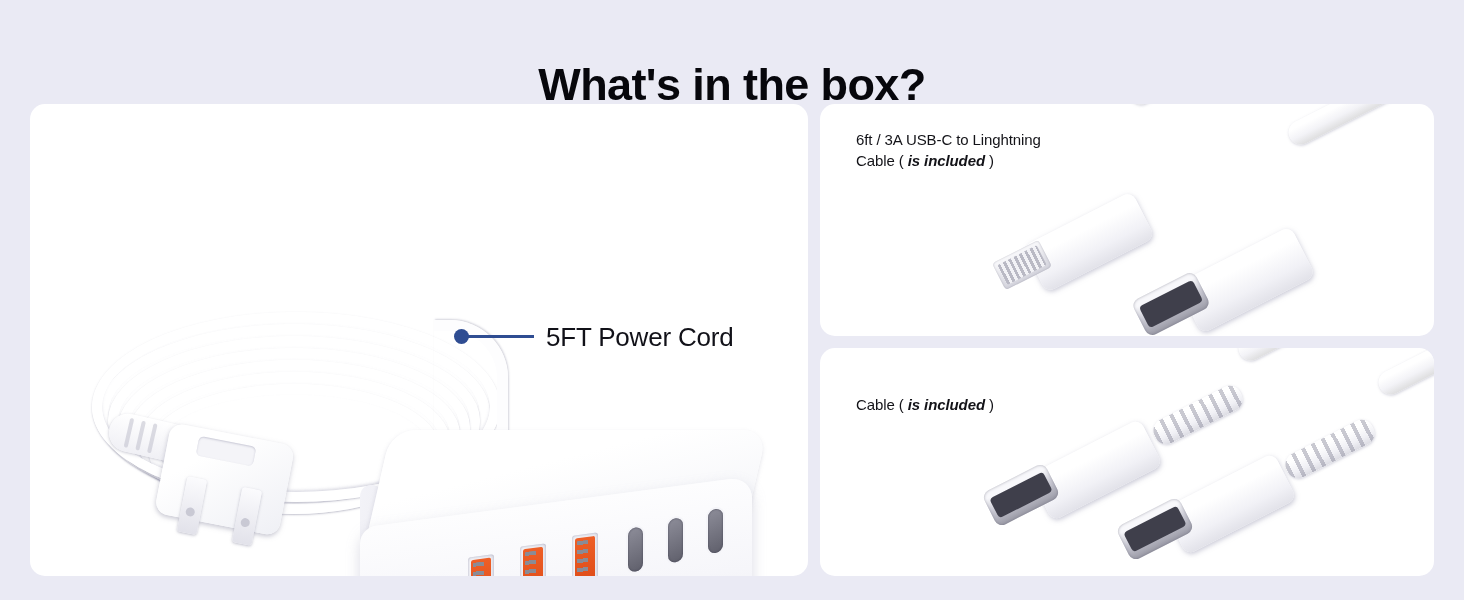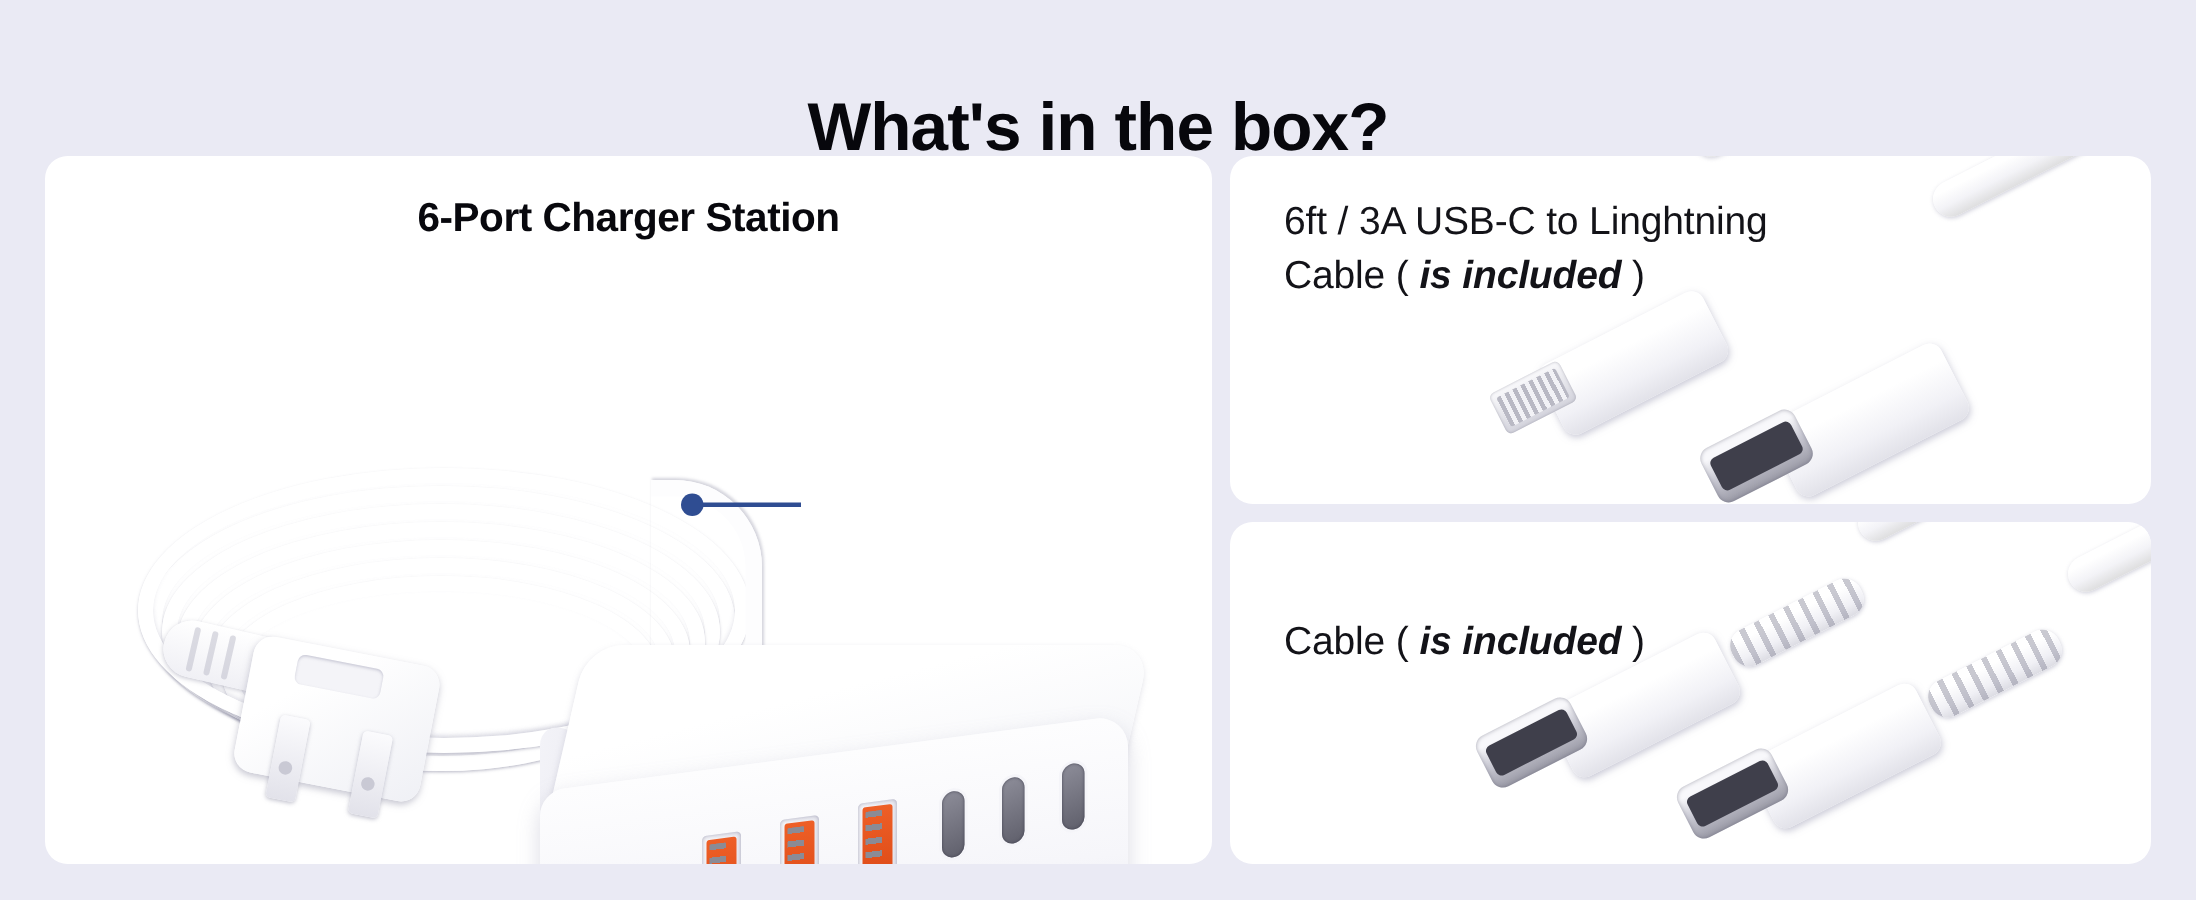--- a/index.html
+++ b/index.html
@@ -27,21 +27,21 @@
   #card-usbc     { left:820px; top:348px; width:614px; height:228px; }
 
   .card-heading {
     position:absolute; left:0; top:26px; width:100%;
     text-align:center; font-size:27px; font-weight:bold;
     color:#08080d; letter-spacing:-0.3px;
   }
 
   .cable-caption {
     position:absolute; left:36px; top:26px; width:420px;
-    font-size:26px; color:#131318; line-height:1.38; letter-spacing:-0.1px;
+    font-size:15px; color:#131318; line-height:1.38; letter-spacing:-0.1px;
   }
   .cable-caption b { font-weight:bold;font-style:italic; }
 
   
   .coil { position:absolute; left:62px; top:192px; width:420px; height:230px; }
   .loop {
     position:absolute; border-radius:50%;
     border:10px solid #ffffff;
     box-shadow: 0 1px 2px rgba(150,150,170,.55),
                 inset 0 -2px 3px rgba(170,170,190,.30);
@@ -201,21 +201,20 @@
 </style>
 </head>
 <body>
 
 <div class="page">
 
   <div class="title">What's in the box?</div>
 
   <div class="card" id="card-charger">
 
-    <div class="card-heading">6-Port Charger Station</div>
 
     <div class="coil">
       <div class="loop" style="left:6px;  top:28px;  width:392px; height:180px;"></div>
       <div class="loop" style="left:16px; top:40px;  width:372px; height:170px;"></div>
       <div class="loop" style="left:26px; top:52px;  width:352px; height:160px;"></div>
       <div class="loop" style="left:36px; top:64px;  width:332px; height:150px;"></div>
       <div class="loop" style="left:46px; top:76px;  width:312px; height:140px;"></div>
       <div class="loop" style="left:56px; top:88px;  width:292px; height:130px;"></div>
       <div class="loop" style="left:0px;  top:16px;  width:408px; height:190px;"></div>
     </div>
@@ -252,20 +251,21 @@
             <div class="tongue"></div>
           </div>
         <div class="port port-c" style="left:268px; top:36px;"></div>
         <div class="port port-c" style="left:308px; top:32px;"></div>
         <div class="port port-c" style="left:348px; top:28px;"></div>
       </div>
     </div>
 
     <div class="callout-dot"></div>
     <div class="callout-line"></div>
+    <div class="callout-text">5FT Power Cord</div>
   </div>
 
   <div class="card" id="card-lightning">
 
     <div class="cable-caption">
       <span>6ft / 3A USB-C to Linghtning</span><br>
       <span>Cable  ( </span><b>is included</b><span> )</span>
     </div>
 
     <div>

